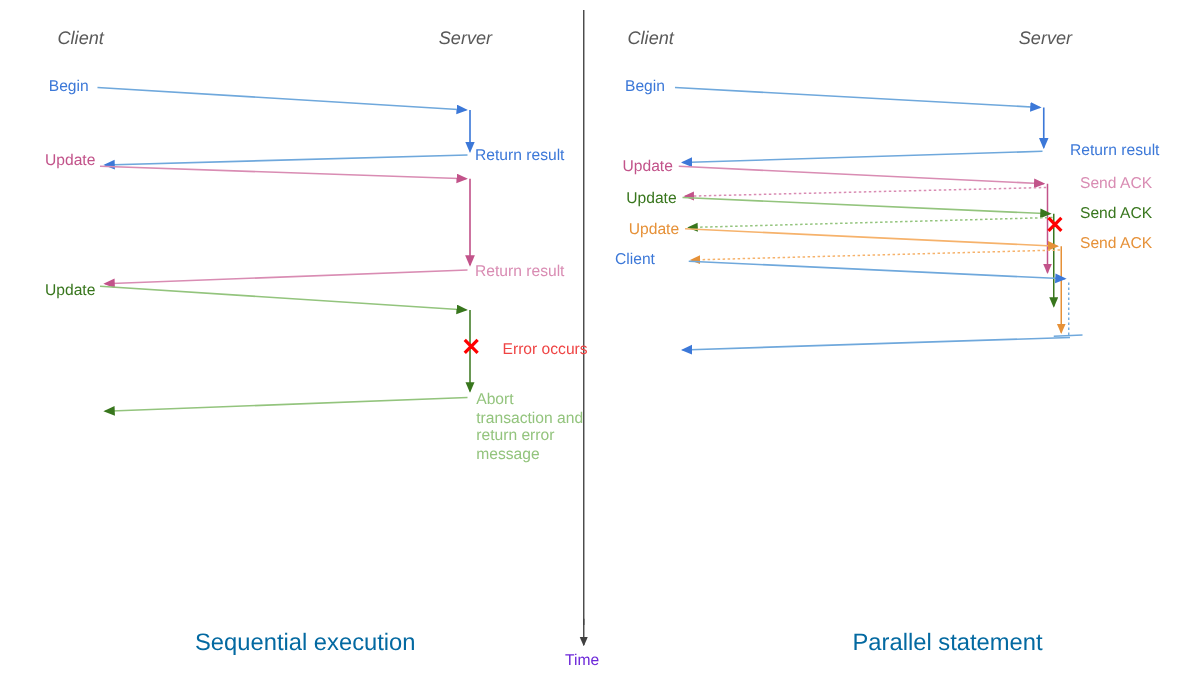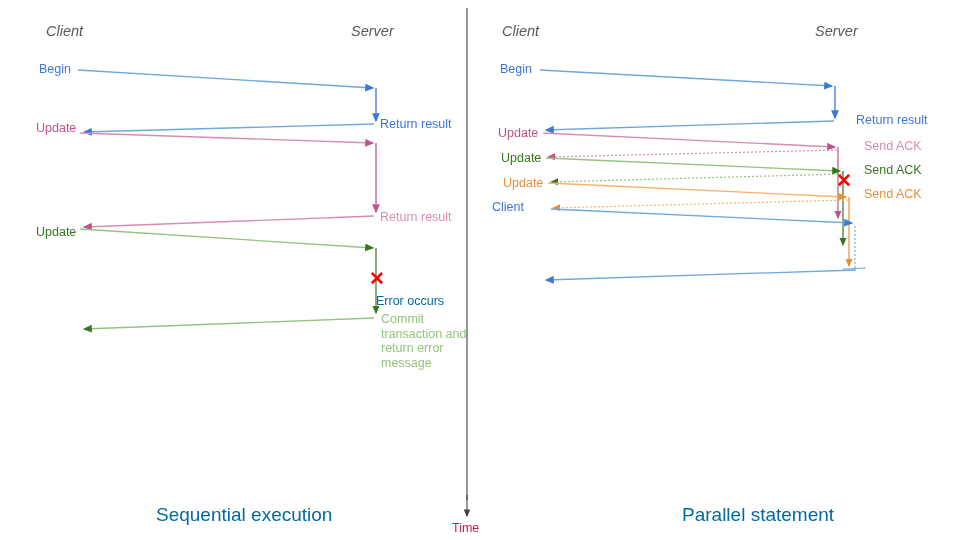--- a/index.html
+++ b/index.html
@@ -40,21 +40,21 @@
     font-style: italic;
     font-size: 14.5px;
     color: #595959;
   }
   .caption {
     font-size: 19px;
     color: #0369a1;
   }
   .timelabel {
     font-size: 12.5px;
-    color: #be185d;
+    color: #6d28d9;
   }
   .xmark {
     position: absolute;
     font-family: "Liberation Sans", sans-serif;
     font-weight: bold;
     font-size: 19px;
     line-height: 19px;
     color: #ff0000;
   }
 </style>
@@ -147,23 +147,23 @@
   <div class="lbl actor" style="left:351px; top:24px;">Server</div>
 
   <div class="lbl" style="left:39px; top:62px; color:#3c78d8;">Begin</div>
   <div class="lbl" style="left:36px; top:121px; color:#c2538a;">Update</div>
   <div class="lbl" style="left:36px; top:225px; color:#38761d;">Update</div>
 
   <div class="lbl" style="left:380px; top:117px; color:#3c78d8;">Return result</div>
   <div class="lbl" style="left:380px; top:210px; color:#d98cb3;">Return result</div>
 
   <div class="xmark" style="left:369px; top:269px;">✕</div>
-  <div class="lbl" style="left:376px; top:272px; color:#0369a1;margin-top:22px;">Error occurs</div>
+  <div class="lbl" style="left:402px; top:272px; color:#ef4444;">Error occurs</div>
 
-  <div class="lbl wrap" style="left:381px; top:312px; width:86px; color:#93c47d;">Commit
+  <div class="lbl wrap" style="left:381px; top:312px; width:86px; color:#93c47d;">Abort
 transaction
 and return
 error message</div>
 
   <div class="lbl caption" style="left:156px; top:508px;">Sequential execution</div>
 
   <div class="lbl timelabel" style="left:452px; top:521px;">Time</div>
 
   <div class="lbl actor" style="left:502px; top:24px;">Client</div>
   <div class="lbl actor" style="left:815px; top:24px;">Server</div>

